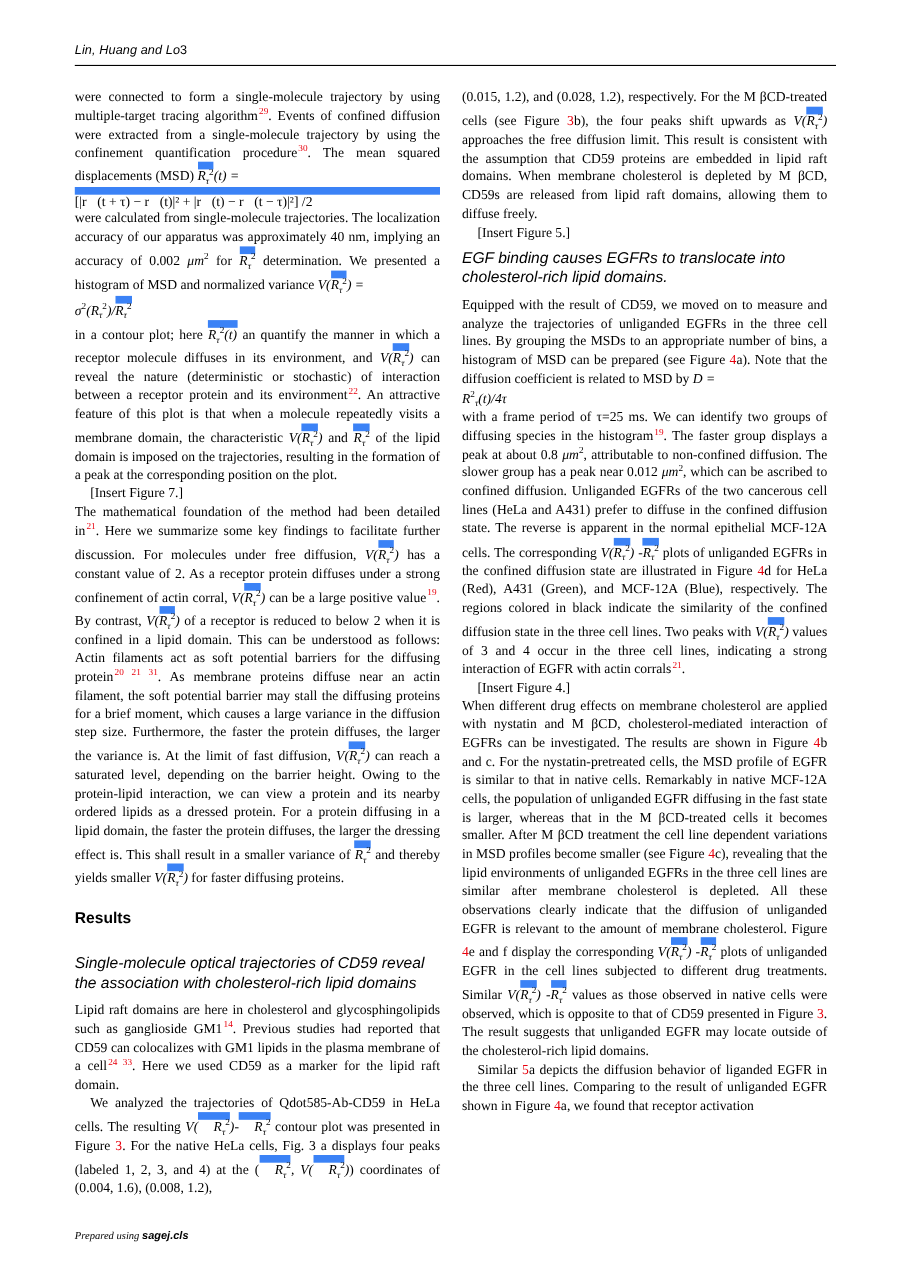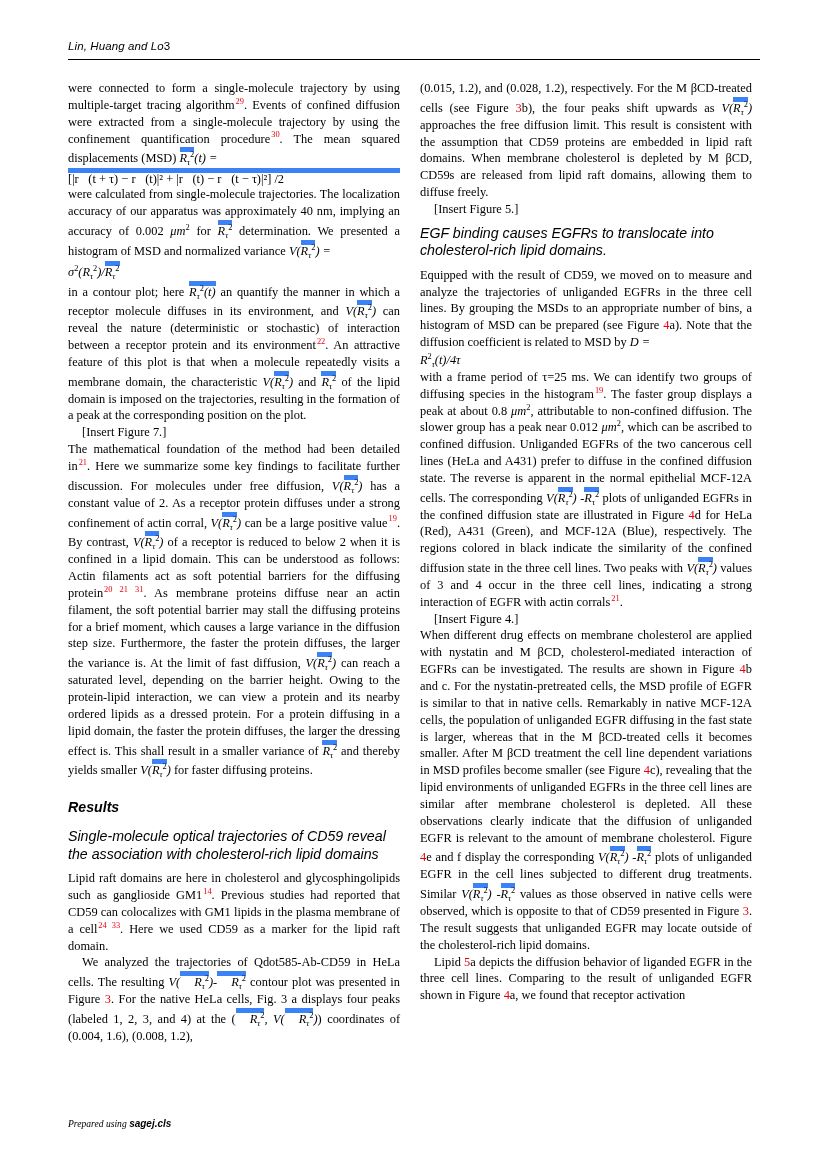--- a/index.html
+++ b/index.html
@@ -87,21 +87,21 @@
   .figref {
     color: #e8000d;
   }
 
   
   .mathit {
     font-family: "Liberation Serif", serif;
     font-style: italic;
   }
   .ovl {
-    border-top: 5px solid #3b82f6;
+    border-top: 7px solid #3b82f6;
     padding-top: 0px;
     display: inline-block;
     line-height: 1.06;
   }
   .sup { font-size: 8.4px; vertical-align: super; line-height: 0; }
   .sub { font-size: 8.4px; vertical-align: sub; line-height: 0; }
 
   .displaymath {
     display: block;
     margin: 1px 0 0 0;
@@ -112,23 +112,22 @@
     margin: 17px 0 17px 0;
     text-align: center;
     font-size: 12.4px;
     text-indent: 0;
   }
 
   h2.section {
     font-family: "Liberation Sans", sans-serif;
     font-weight: bold;
     font-size: 14.2px;
-    margin: 20px 0 12px 0;
+    margin: 20px 0 24px 0;
     line-height: 1.2;
-    font-style: italic;
   }
   h3.subsection {
     font-family: Liberation Sans, sans-serif;
     font-style: italic;
     font-weight: normal;
     font-size: 14.2px;
     margin: 7px 0 7px 0;
     line-height: 17.5px;
   }
   h3.subsection.tight { margin-top: 4px; }
@@ -189,21 +188,21 @@
       <p class="body insertfig">[Insert Figure 5.]</p>
 
       <h3 class="subsection">EGF binding causes EGFRs to translocate into cholesterol-rich lipid domains.</h3>
 
       <p class="body noindent"><span>Equipped with the result of CD59, we moved on to measure and analyze the trajectories of unliganded EGFRs in the three cell lines. By grouping the MSDs to an appropriate number of bins, a histogram of MSD can be prepared (see Figure </span><span class="figref">4</span><span>a). Note that the diffusion coefficient is related to MSD by </span><span class="mathit">D =</span><span class="displaymath"><span class="mathit">R</span><span class="sup">2</span><span class="sub mathit">τ</span><span class="mathit">(t)/4τ</span></span><span> with a frame period of τ=25 ms. We can identify two groups of diffusing species in the histogram</span><span class="cite">19</span><span>. The faster group displays a peak at about 0.8 </span><span class="mathit">μm</span><span class="sup">2</span><span>, attributable to non-confined diffusion. The slower group has a peak near 0.012 </span><span class="mathit">μm</span><span class="sup">2</span><span>, which can be ascribed to confined diffusion. Unliganded EGFRs of the two cancerous cell lines (HeLa and A431) prefer to diffuse in the confined diffusion state. The reverse is apparent in the normal epithelial MCF-12A cells. The corresponding </span><span class="mathit">V(</span><span class="ovl"><span class="mathit">R</span><span class="sub mathit">τ</span><span class="sup">2</span></span><span class="mathit">) -</span><span class="ovl"><span class="mathit">R</span><span class="sub mathit">τ</span><span class="sup">2</span></span><span> plots of unliganded EGFRs in the confined diffusion state are illustrated in Figure </span><span class="figref">4</span><span>d for HeLa (Red), A431 (Green), and MCF-12A (Blue), respectively. The regions colored in black indicate the similarity of the confined diffusion state in the three cell lines. Two peaks with </span><span class="mathit">V(</span><span class="ovl"><span class="mathit">R</span><span class="sub mathit">τ</span><span class="sup">2</span></span><span class="mathit">)</span><span> values of 3 and 4 occur in the three cell lines, indicating a strong interaction of EGFR with actin corrals</span><span class="cite">21</span><span>.</span></p>
 
       <p class="body insertfig">[Insert Figure 4.]</p>
 
       <p class="body noindent" style="text-indent:14px"><span>When different drug effects on membrane cholesterol are applied with nystatin and M βCD, cholesterol-mediated interaction of EGFRs can be investigated. The results are shown in Figure </span><span class="figref">4</span><span>b and c. For the nystatin-pretreated cells, the MSD profile of EGFR is similar to that in native cells. Remarkably in native MCF-12A cells, the population of unliganded EGFR diffusing in the fast state is larger, whereas that in the M βCD-treated cells it becomes smaller. After M βCD treatment the cell line dependent variations in MSD profiles become smaller (see Figure </span><span class="figref">4</span><span>c), revealing that the lipid environments of unliganded EGFRs in the three cell lines are similar after membrane cholesterol is depleted. All these observations clearly indicate that the diffusion of unliganded EGFR is relevant to the amount of membrane cholesterol. Figure </span><span class="figref">4</span><span>e and f display the corresponding </span><span class="mathit">V(</span><span class="ovl"><span class="mathit">R</span><span class="sub mathit">τ</span><span class="sup">2</span></span><span class="mathit">) -</span><span class="ovl"><span class="mathit">R</span><span class="sub mathit">τ</span><span class="sup">2</span></span><span> plots of unliganded EGFR in the cell lines subjected to different drug treatments. Similar </span><span class="mathit">V(</span><span class="ovl"><span class="mathit">R</span><span class="sub mathit">τ</span><span class="sup">2</span></span><span class="mathit">) -</span><span class="ovl"><span class="mathit">R</span><span class="sub mathit">τ</span><span class="sup">2</span></span><span> values as those observed in native cells were observed, which is opposite to that of CD59 presented in Figure </span><span class="figref">3</span><span>. The result suggests that unliganded EGFR may locate outside of the cholesterol-rich lipid domains.</span></p>
 
-      <p class="body"><span>Lipid </span><span class="figref">5</span><span>a depicts the diffusion behavior of liganded EGFR in the three cell lines. Comparing to the result of unliganded EGFR shown in Figure </span><span class="figref">4</span><span>a, we found that receptor activation</span></p>
+      <p class="body"><span>Similar </span><span class="figref">5</span><span>a depicts the diffusion behavior of liganded EGFR in the three cell lines. Comparing to the result of unliganded EGFR shown in Figure </span><span class="figref">4</span><span>a, we found that receptor activation</span></p>
 
     </div>
   </div>
 
   <div class="footer">
     <span class="fi">Prepared using</span>
     <span class="fs">sagej.cls</span>
   </div>
 
 </div>

